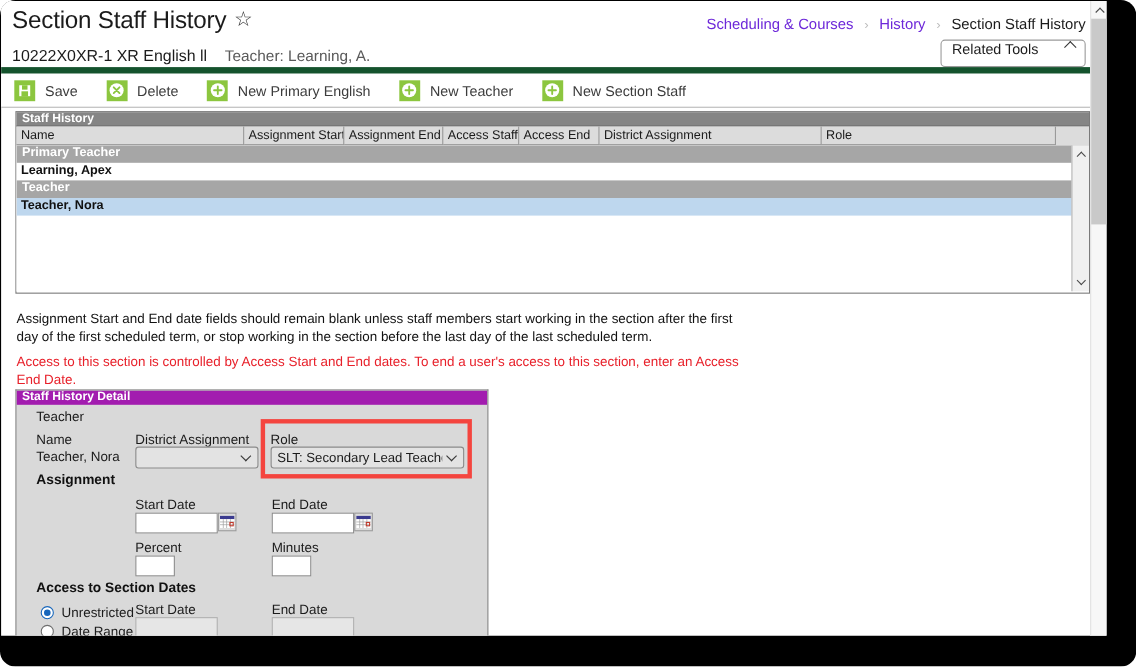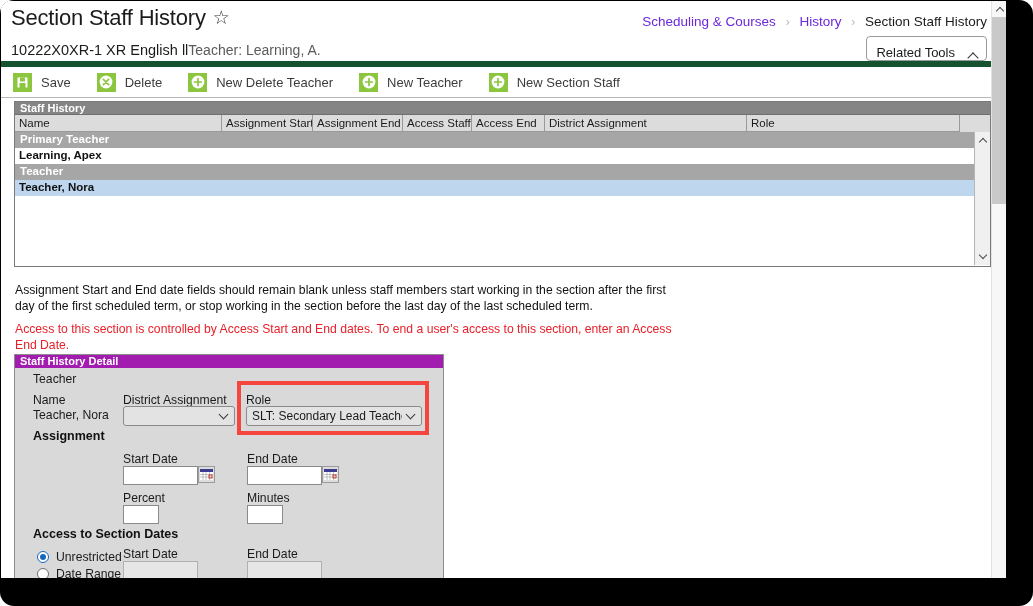--- a/index.html
+++ b/index.html
@@ -49,41 +49,41 @@
     color: #333;
     vertical-align: 1px;
     cursor: pointer;
   }
   .subtitle {
     position: absolute; left: 10px; top: 41px;
     font-size: 14.5px; color: #1b1b1b;
     white-space: nowrap;
   }
   .subtitle .teacher {
-    color: #5a5a5a; margin-left: 0; font-size: 14px;
+    color: #5a5a5a; margin-left: 16px; font-size: 14px;
   }
 
   .breadcrumb {
     position: absolute; right: 4px; top: 13px;
     font-size: 13.5px; white-space: nowrap;
   }
   .bc-link { color: #6d28d9; cursor: pointer; }
   .bc-sep { color: #bcbcbc; margin: 0 6px; font-size: 12px; }
   .bc-current { color: #1b1b1b; }
 
   .related-tools {
     position: absolute; right: 4px; top: 35px;
     height: 25px;
     padding: 0 9px;
     background: #fff;
     border: 1px solid #9a9a9a;
     border-radius: 4px;
     font-size: 13px;
     color: #1b1b1b;
-    display: flex; align-items: flex-end; gap: 14px;
+    display: flex; align-items: flex-start; gap: 25px;
     cursor: pointer;
   }
   .caret-up {
     display: inline-block;
     width: 8px; height: 8px;
     border-left: 1.6px solid #333;
     border-top: 1.6px solid #333;
     transform: rotate(45deg);
     position: relative; top: 2px;
   }
@@ -368,21 +368,21 @@
       <span class="act-label">Delete</span>
     </div>
 
     <div class="act">
       <span class="act-ico">
         <svg width="14" height="14" viewBox="0 0 14 14">
               <circle cx="7" cy="7" r="6.4" fill="#ffffff"></circle>
               <path d="M7 3.6 V10.4 M3.6 7 H10.4" stroke="#8cc63f" stroke-width="1.7" stroke-linecap="round"></path>
             </svg>
       </span>
-      <span class="act-label">New Delete Teacher</span>
+      <span class="act-label">New Primary English</span>
     </div>
 
     <div class="act">
       <span class="act-ico">
         <svg width="14" height="14" viewBox="0 0 14 14">
               <circle cx="7" cy="7" r="6.4" fill="#ffffff"></circle>
               <path d="M7 3.6 V10.4 M3.6 7 H10.4" stroke="#8cc63f" stroke-width="1.7" stroke-linecap="round"></path>
             </svg>
       </span>
       <span class="act-label">New Teacher</span>

